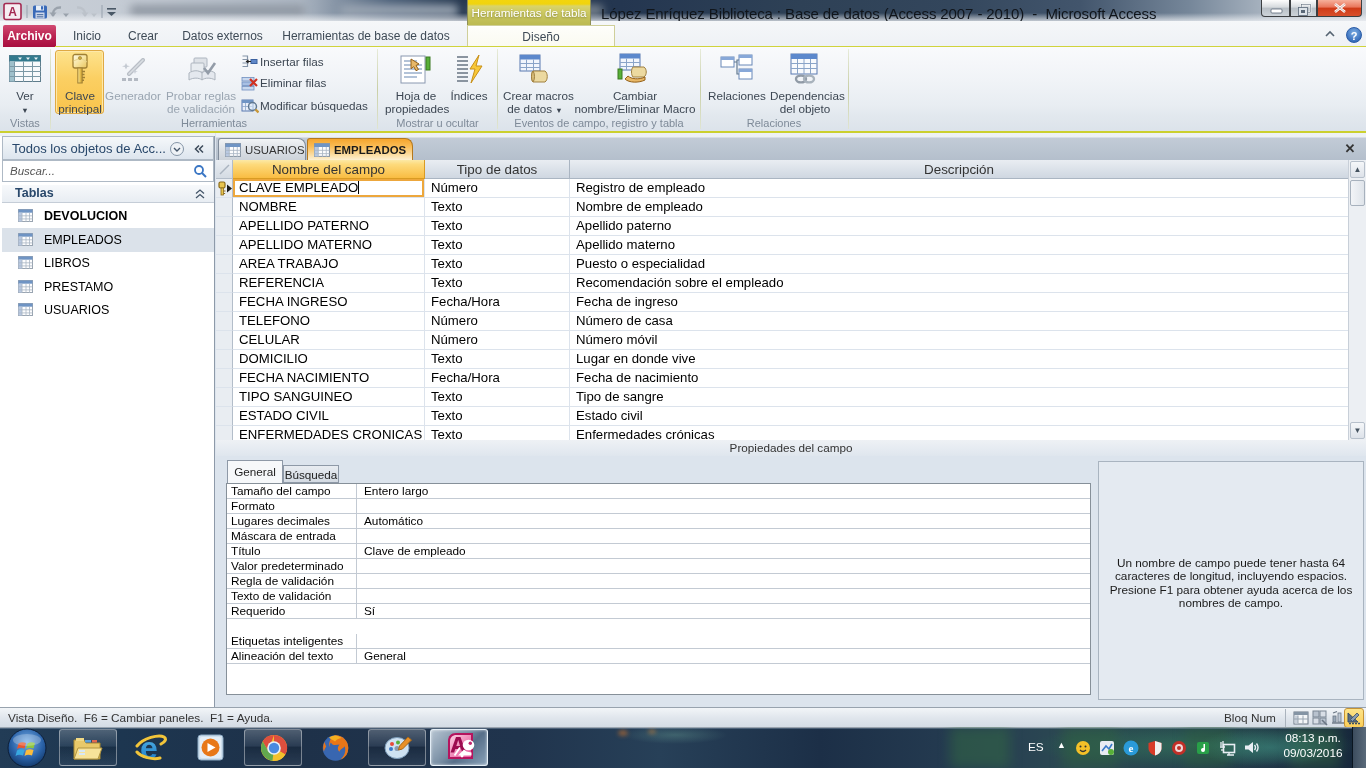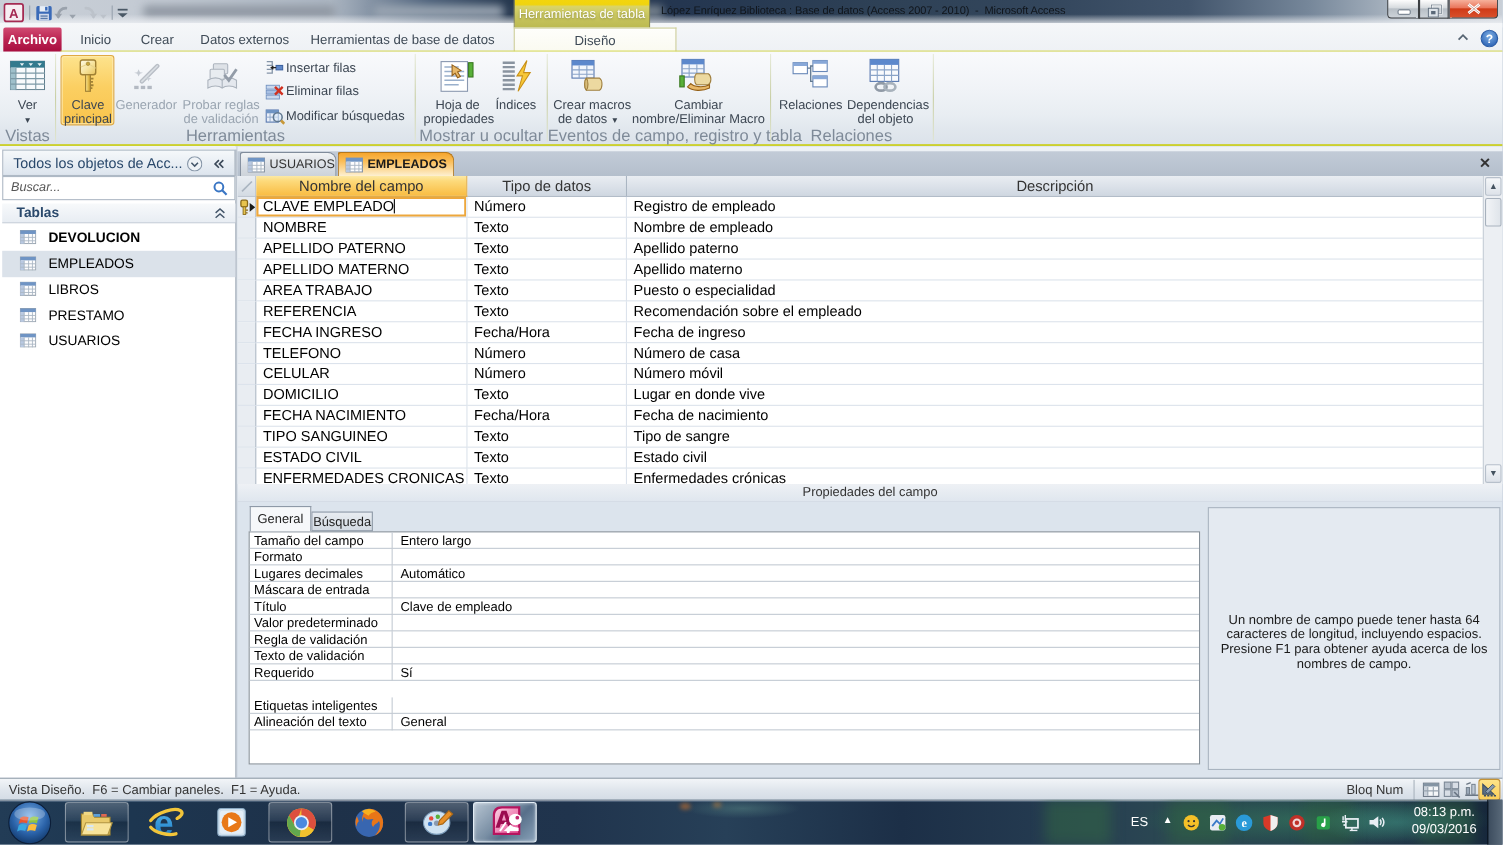--- a/index.html
+++ b/index.html
@@ -2,38 +2,38 @@
 <html><head><meta charset="utf-8">
 <style>
 *{margin:0;padding:0;box-sizing:border-box}
 html,body{width:1366px;height:768px;overflow:hidden;font-family:"Liberation Sans",sans-serif}
 body{position:relative;background:#dce4ed}
 .ab{position:absolute}
 
 #titlebar{left:0;top:0;width:1366px;height:21px;background:linear-gradient(90deg,#c9cfd7 0px,#c3cad3 150px,#adb7c3 300px,#4d617a 390px,#273950 460px,#243650 620px,#2e4156 800px,#33465c 950px,#42556c 1080px,#76879a 1190px,#b2bcc7 1280px,#c9cfd7 1366px);overflow:hidden}
 #titlefade{left:0;top:0;width:1366px;height:25px;background:linear-gradient(180deg,rgba(255,255,255,0) 0px,rgba(255,255,255,0) 13px,rgba(243,245,248,.55) 19px,#f2f4f7 24px)}
 .blob{position:absolute;filter:blur(4px);border-radius:4px}
-#apptitle{top:5px;left:601px;width:460px;font-size:10px;letter-spacing:-0.1px;color:#10151b;white-space:nowrap}
+#apptitle{top:5px;left:601px;width:460px;font-size:15px;letter-spacing:-0.1px;color:#10151b;white-space:nowrap}
 
 #winbtns{top:0;left:1261px;width:101px;height:18px}
 .wbtn{position:absolute;top:0;height:17px;border:1px solid #3c3f42;border-top:none;background:linear-gradient(180deg,#fdfdfd 0%,#d6dade 45%,#b8bfc6 50%,#cdd3d9 100%);color:#3a4754;text-align:center;font-size:11px;line-height:16px}
 #bclose{background:linear-gradient(180deg,#f6b09b 0%,#e9755a 45%,#cf3a17 50%,#d8502c 100%);color:#fff}
 
 #tabrow{left:0;top:21px;width:1366px;height:26px;background:linear-gradient(180deg,#f5f7f9,#eef1f5)}
 #yline1{left:55px;top:46px;width:1311px;height:1px;background:#d0d33c}
 .rtab{position:absolute;top:25px;height:22px;font-size:12px;color:#3e4a56;text-align:center;line-height:22px}
 #tabfile{left:3px;width:53px;font-weight:bold;background:linear-gradient(180deg,#d14b72,#bb2452 50%,#a80e3f);color:#fff;border-radius:2px 2px 0 0;height:22px;line-height:22px}
 #tabdis{left:467px;width:148px;background:linear-gradient(180deg,#fefefb,#fafaf0);border:1px solid #cfcf9a;border-bottom:none;box-shadow:inset 0 1px 0 #fff}
 #ctxlabel{left:467px;top:0;width:124px;height:25px;background:linear-gradient(180deg,#f3d50d 0,#f0d40e 4px,#d9d369 6px,#c9c660 14px,#bdbb53 24px);border-left:1px solid #8f8f55;border-right:1px solid #8f8f55;color:#fff;font-size:11.7px;text-align:center;padding-top:6px;line-height:14px;text-shadow:0 1px 2px #8a8a45;white-space:nowrap}
 #ribchev{left:1323px;top:28px;width:14px;height:12px}
 #ribhelp{left:1346px;top:27px;width:16px;height:16px;border-radius:50%;background:radial-gradient(circle at 50% 35%,#7fb0e4,#3a70bd 70%,#2c5ea8);color:#fff;font-size:11px;font-weight:bold;text-align:center;line-height:16px;border:1px solid #2a5ca6}
 
 #ribbon{left:0;top:47px;width:1366px;height:86px;background:linear-gradient(180deg,#f9fafc 0%,#f0f3f7 40%,#e8edf2 68%,#e2e8ee 80%,#dbe2ea 100%)}
 #ribbon .gsep{position:absolute;top:2px;width:1px;height:80px;background:linear-gradient(180deg,#e7ebda,#c9cfa6 50%,#e0e5d2)}
-.glabel{position:absolute;top:69px;height:15px;font-size:15px;color:#7e8a98;text-align:center;line-height:15px;white-space:nowrap}
+.glabel{position:absolute;top:69px;height:15px;font-size:11px;color:#7e8a98;text-align:center;line-height:15px;white-space:nowrap}
 .btxt{position:absolute;font-size:11.7px;color:#3c4652;text-align:center;line-height:13px;white-space:nowrap}
 .gray .btxt,.btxt.gray{color:#9aa5b1}
 #kbtn{position:absolute;left:55px;top:3px;width:49px;height:64px;background:linear-gradient(180deg,#fde38d,#fbcf62 45%,#f9c44c);border:1px solid #dfa944;border-radius:3px;box-shadow:inset 0 0 0 1px #fee9a9}
 .smtxt{position:absolute;font-size:11.7px;color:#3c4652;white-space:nowrap}
 
 #main{left:0;top:133px;width:1366px;height:640px;background:#dce4ed}
 
 #nav{left:0;top:0;width:215px;height:574px;background:#fff;border-right:1px solid #8e9aa9}
 #navhead{left:2px;top:3px;width:212px;height:24px;background:linear-gradient(180deg,#f5f8fa,#dde5ee);border:1px solid #aeb9c5;color:#29486b;font-size:13px;line-height:23px;padding-left:9px}
 #navsearch{left:2px;top:27px;width:212px;height:22px;background:#fff;border:1px solid #aeb9c5;font-size:11.5px;color:#555;font-style:italic;line-height:20px;padding-left:7px}

